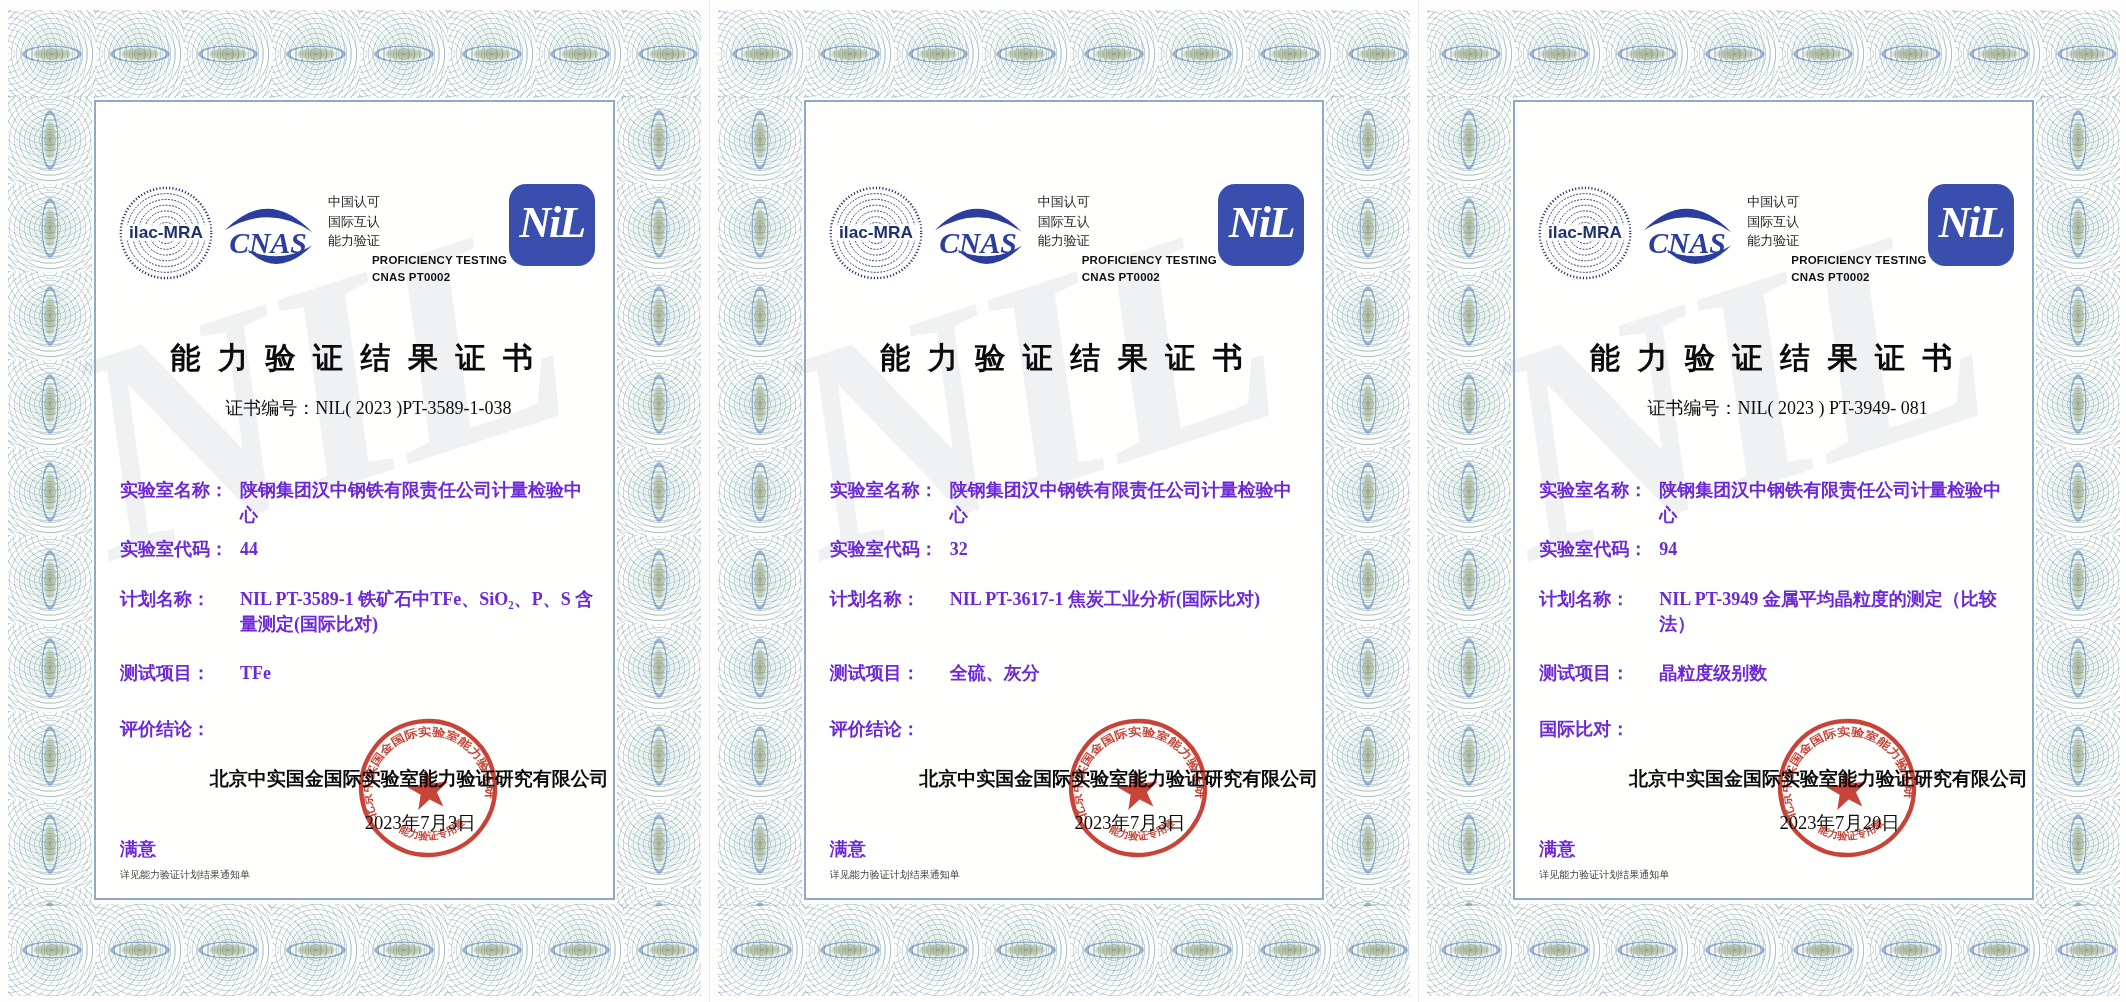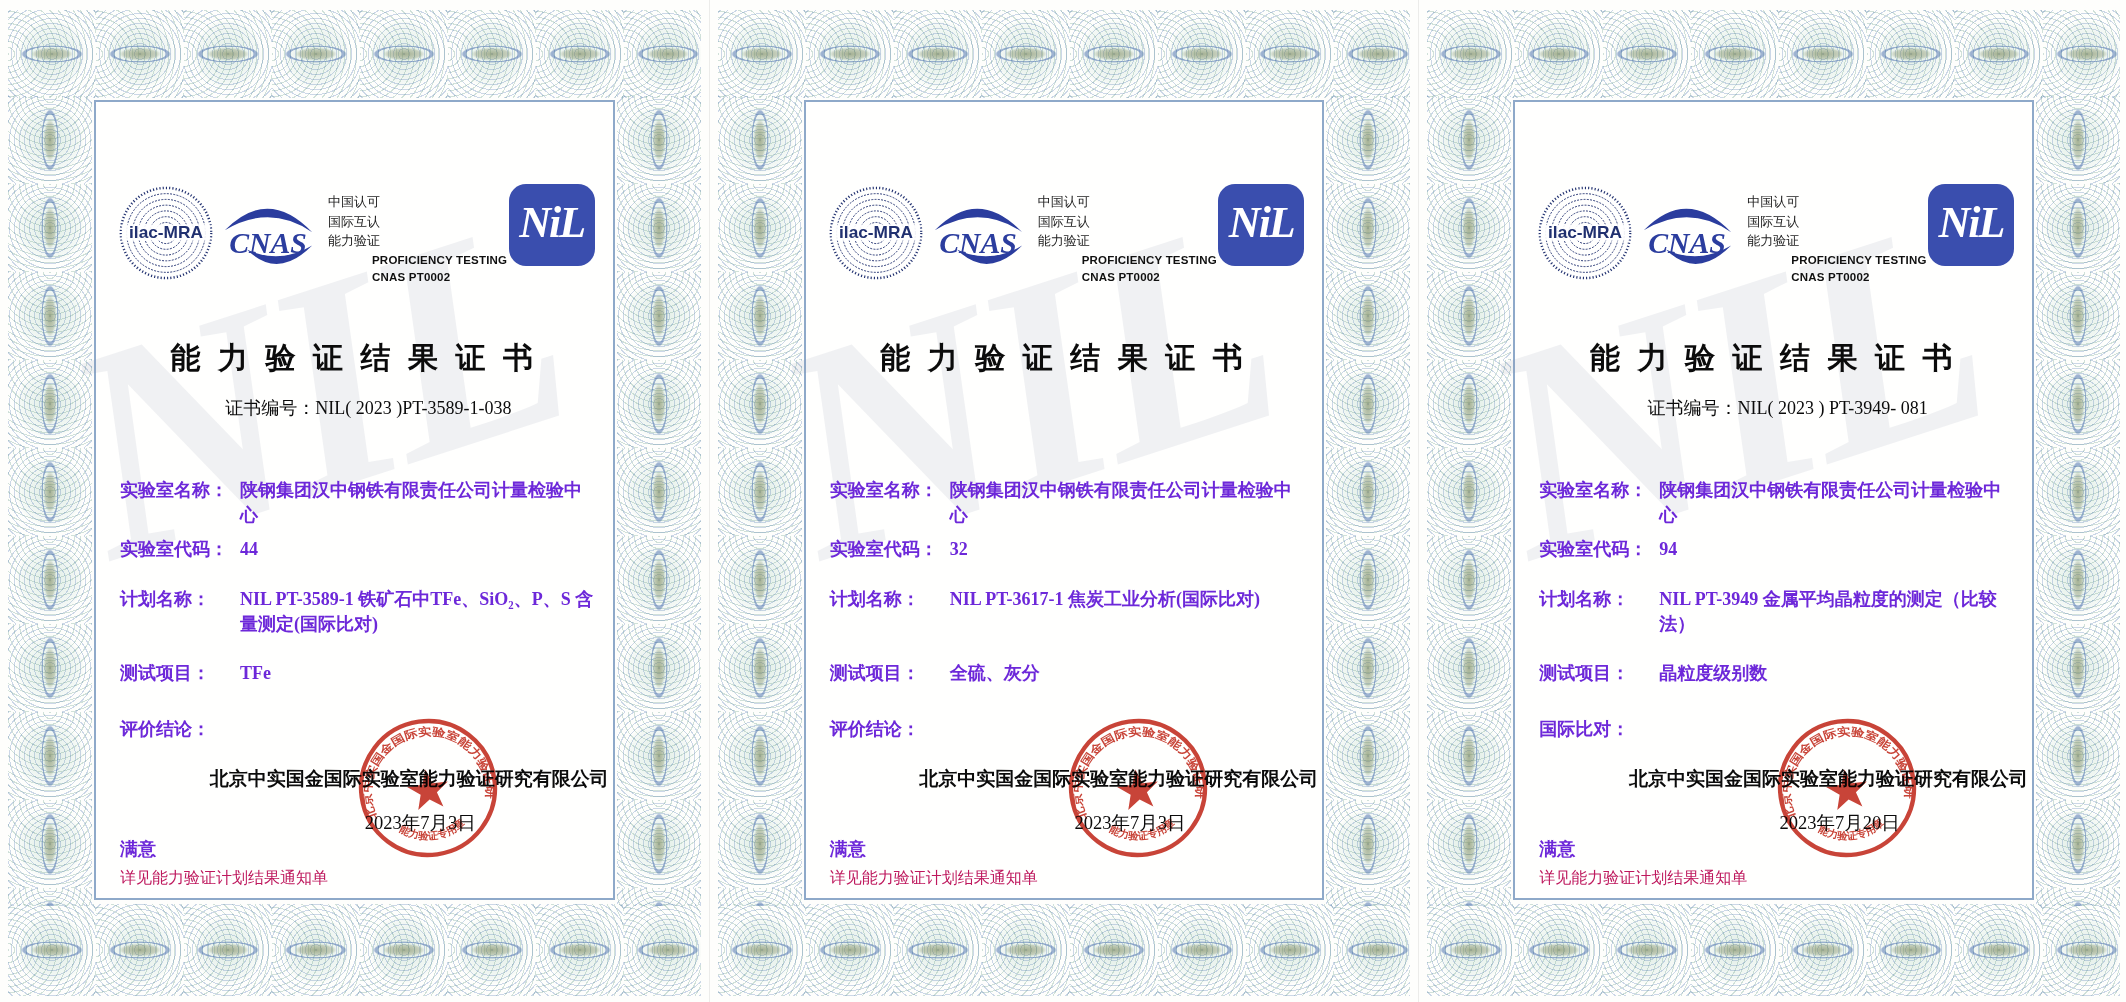--- a/index.html
+++ b/index.html
@@ -48,21 +48,21 @@
 
   .fields{position:absolute;top:376px;left:24px;right:14px;}
   .frow{display:flex;font-weight:700;font-size:18px;line-height:1.38;color:#6d28d9;}
   .flabel{flex:0 0 120px;white-space:nowrap;}
   .fvalue{flex:1;}
   .rname{min-height:50px;margin-bottom:9px;}
   .rcode{margin-bottom:25px;}
   .rplan{min-height:52px;margin-bottom:22px;}
   .rtest{margin-bottom:31px;}
   .reval{margin-bottom:7px;flex-direction:column;}
-  .note{font-size:16px;font-weight:400;color:#be185d;}
+  .note{font-size:10px;font-weight:400;color:#404040;}
 
   .issuer{position:absolute;top:664px;left:0;right:4px;text-align:right;font-size:19px;font-weight:700;color:#0b0b0b;}
   .cdate{position:absolute;top:708px;left:132px;right:0;text-align:center;font-size:18.5px;color:#0b0b0b;}
 
   .seal{position:absolute;left:356px;top:716px;width:144px;height:144px;opacity:.92;mix-blend-mode:multiply;transform:rotate(-8deg);pointer-events:none;}
 </style>
 </head>
 <body>
 
 <div class="page">

